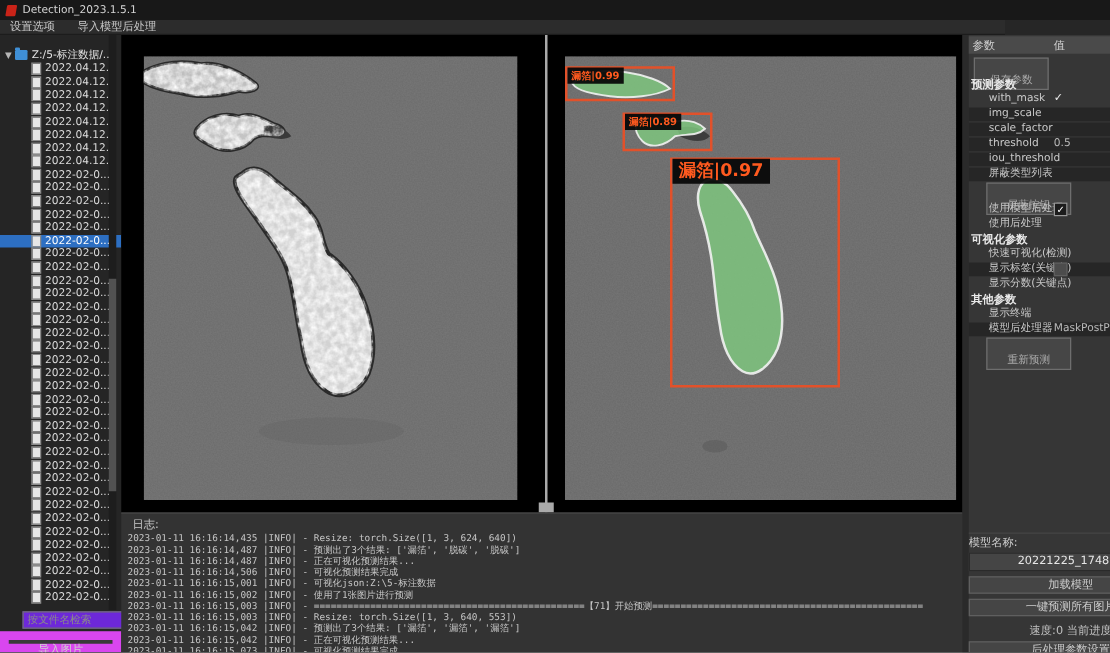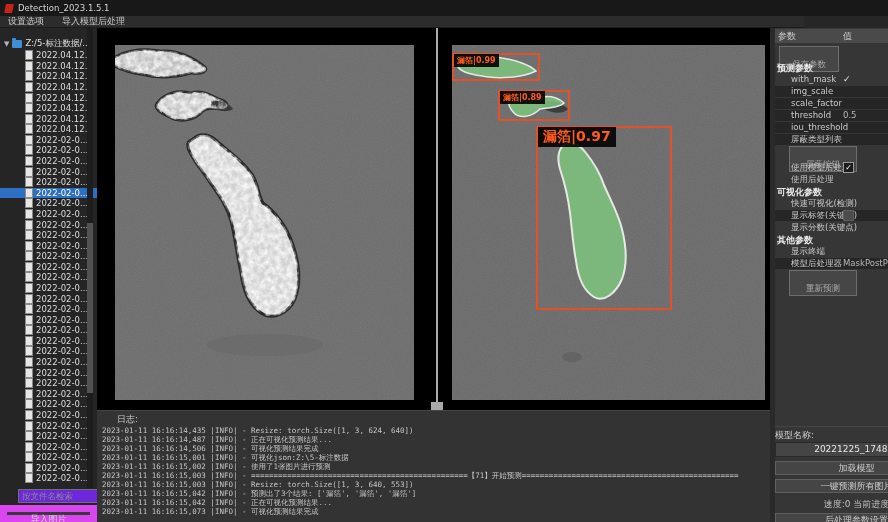--- a/index.html
+++ b/index.html
@@ -44,21 +44,21 @@
   #box1{left:0;top:8px;width:88px;height:28px;}
   #box2{left:46px;top:45px;width:72px;height:31px;}
   #box3{left:84px;top:81px;width:136px;height:184px;}
   .det-label{position:absolute;background:rgba(5,5,5,.93);color:var(--detection-text,#ff5a1f);
              font-weight:bold;white-space:nowrap;}
   #lab1{left:2px;top:9px;font-size:8px;padding:1px 3px;}
   #lab2{left:48px;top:46px;font-size:8px;padding:1px 3px;}
   #lab3{left:86px;top:82px;font-size:14px;padding:1px 5px;}
   
   .logpanel{position:absolute;left:97px;top:410px;width:673px;height:112px;background:#333333;border-top:1px solid #454545;box-sizing:border-box;}
-  .log-title{position:absolute;left:20px;top:2px;font-size:9px;color:#c9c9c9;}
+  .log-title{position:absolute;left:9px;top:2px;font-size:9px;color:#c9c9c9;}
   #log-lines{position:absolute;left:5px;top:15px;right:3px;bottom:0;overflow:hidden;}
   .log-line{font-family:"DejaVu Sans Mono","Liberation Mono",monospace;font-size:7.5px;line-height:9px;
             color:#c6c6c6;white-space:pre;}
   
   .rightpanel{position:absolute;left:770px;top:28px;width:170px;height:494px;background:#363636;}
   .gutter{position:absolute;left:0;top:0;width:5px;height:494px;background:#2a2a2a;}
   .ptable{position:absolute;left:5px;top:1px;width:163px;}
   .phead{height:14px;background:#4a4a4a;display:flex;align-items:center;font-size:9px;color:#d2d2d2;
          margin-bottom:3px;position:relative;}
   .phead .pname{padding-left:3px;}
@@ -330,20 +330,21 @@
       <div class="det-label" id="lab1">漏箔|0.99</div>
       <div class="det-label" id="lab2">漏箔|0.89</div>
       <div class="det-label" id="lab3">漏箔|0.97</div>
     </div>
   </div>
 
   <div class="logpanel">
     <div class="log-title">日志:</div>
     <div id="log-lines">
         <div class="log-line">2023-01-11 16:16:14,435 |INFO| - Resize: torch.Size([1, 3, 624, 640])</div>
+        <div class="log-line">2023-01-11 16:16:14,487 |INFO| - 预测出了3个结果: ['漏箔', '脱碳', '脱碳']</div>
         <div class="log-line">2023-01-11 16:16:14,487 |INFO| - 正在可视化预测结果...</div>
         <div class="log-line">2023-01-11 16:16:14,506 |INFO| - 可视化预测结果完成</div>
         <div class="log-line">2023-01-11 16:16:15,001 |INFO| - 可视化json:Z:\5-标注数据</div>
         <div class="log-line">2023-01-11 16:16:15,002 |INFO| - 使用了1张图片进行预测</div>
         <div class="log-line">2023-01-11 16:16:15,003 |INFO| - ================================================【71】开始预测================================================</div>
         <div class="log-line">2023-01-11 16:16:15,003 |INFO| - Resize: torch.Size([1, 3, 640, 553])</div>
         <div class="log-line">2023-01-11 16:16:15,042 |INFO| - 预测出了3个结果: ['漏箔', '漏箔', '漏箔']</div>
         <div class="log-line">2023-01-11 16:16:15,042 |INFO| - 正在可视化预测结果...</div>
         <div class="log-line">2023-01-11 16:16:15,073 |INFO| - 可视化预测结果完成</div>
       </div>

